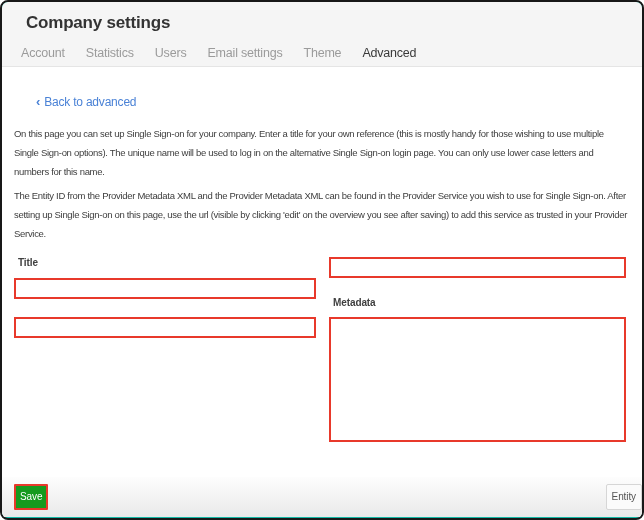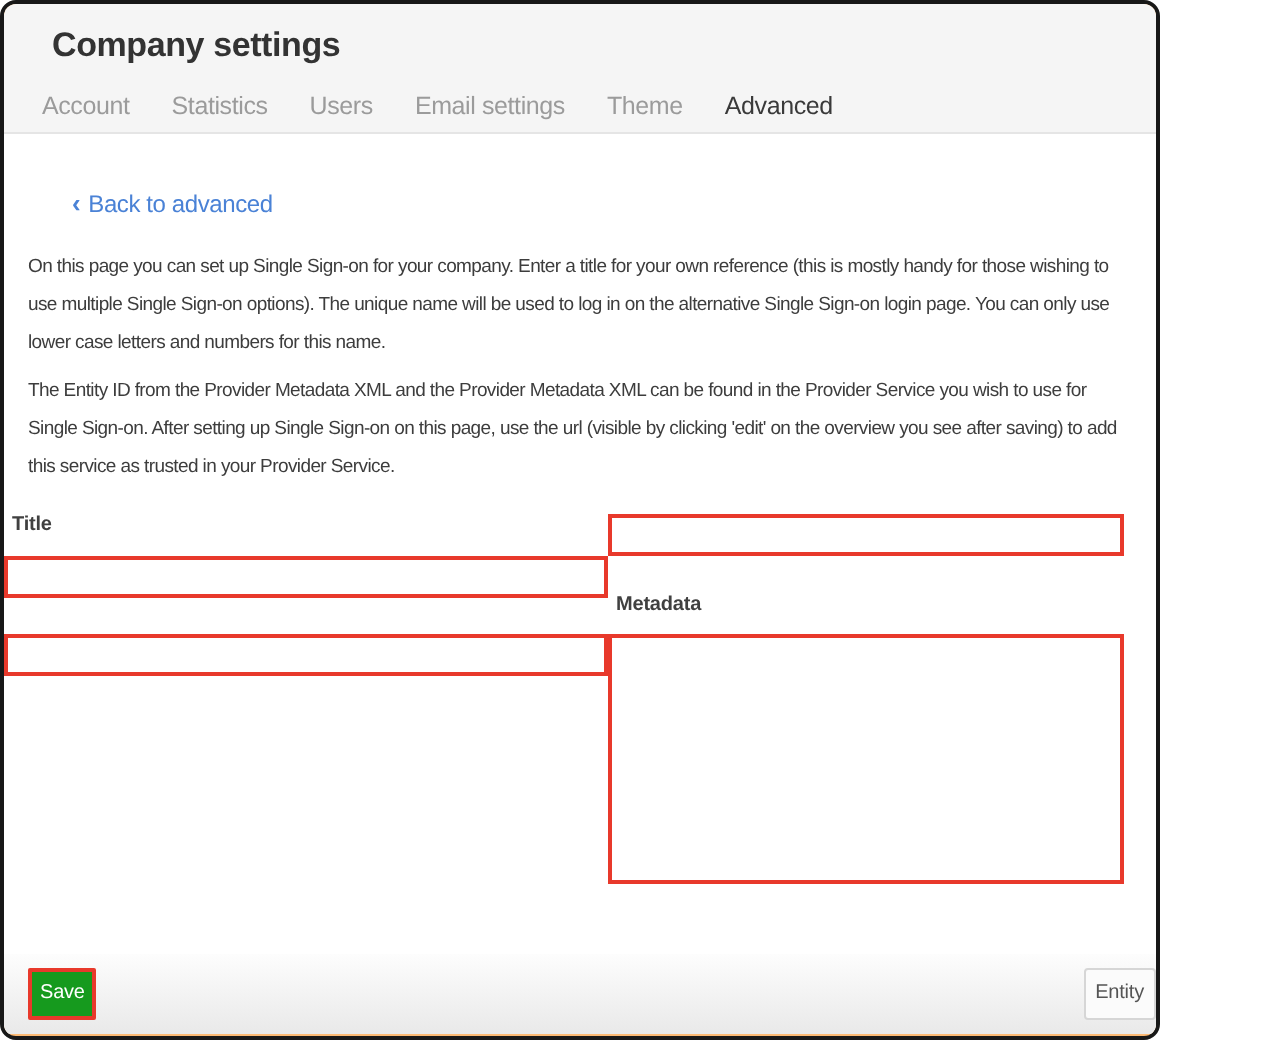--- a/index.html
+++ b/index.html
@@ -3,24 +3,24 @@
 <meta charset="utf-8">
 <style>
   * { margin: 0; padding: 0; box-sizing: border-box; }
   html, body { background: #ffffff; }
   body {
     font-family: "Liberation Sans", "DejaVu Sans", sans-serif;
     width: 644px; height: 520px;
   }
 
   .window {
-    width: 580px; height: 520px;
+    width: 644px; height: 520px;
     border: 2px solid #181818;
     border-radius: 8px;
-    background: #fdba74;
+    background: #14b8a6;
     overflow: hidden;
     position: relative;
   }
 
   
   .header {
     background: #f5f5f5;
     border-bottom: 1px solid #e5e5e5;
     height: 65px;
     padding-top: 11px;
@@ -78,23 +78,24 @@
     font-size: 9.5px;
     letter-spacing: -0.3px;
     line-height: 19px;
     color: #3d3d3d;
   }
   .intro p + p { margin-top: 5px; }
 
   
   .sso-form {
     position: absolute;
-    top: 190px; left: 0; right: 16px;
+    top: 190px; left: 12px; right: 16px;
     display: grid;
     grid-template-columns: 302px 1fr;
+    column-gap: 13px;
   }
   .field-label {
     font-size: 10px;
     font-weight: 700;
     color: #404040;
     padding-left: 4px;
     margin-bottom: 9px;
     letter-spacing: -0.1px;
   }
   .row2-label { margin-top: 19px; }

